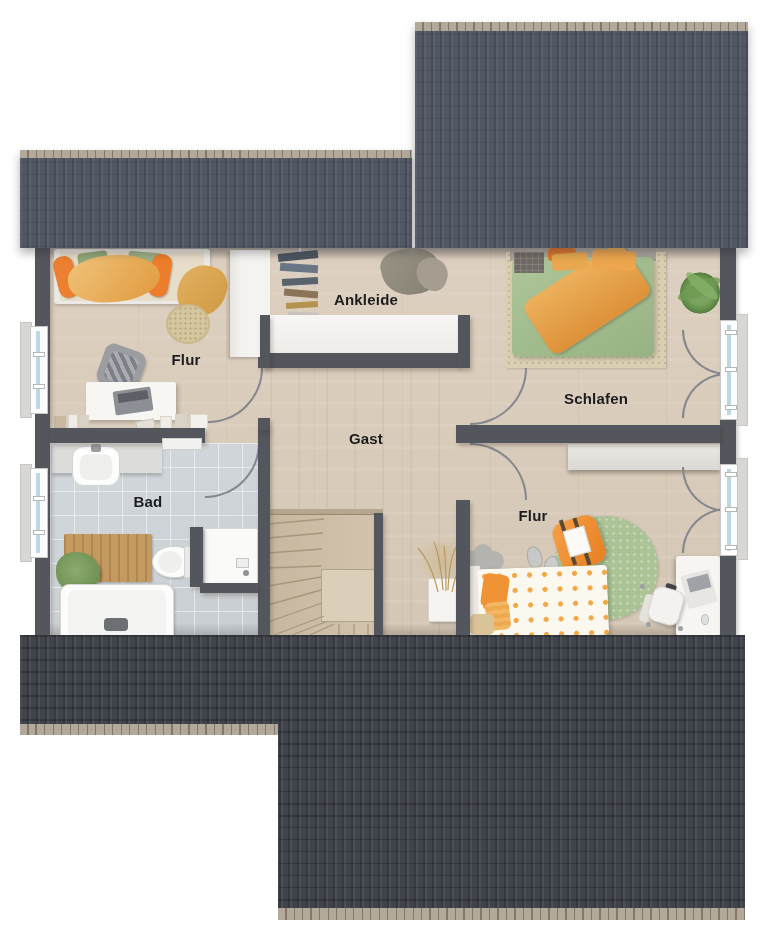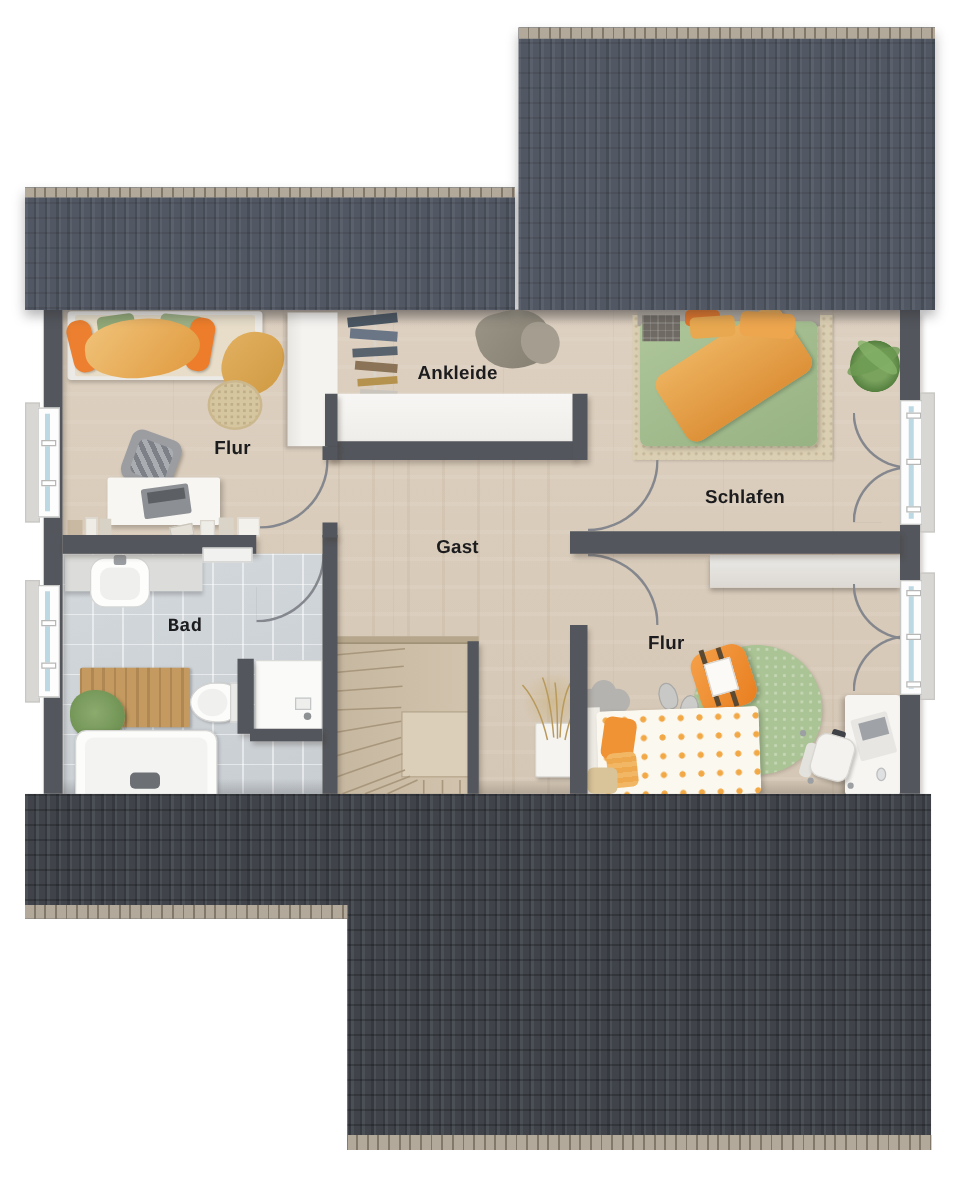--- a/index.html
+++ b/index.html
@@ -224,21 +224,21 @@
       <path d="M448,590 C449,566 452,552 458,544"></path>
       <path d="M452,592 C456,572 462,560 468,554"></path>
       <path d="M446,591 C446,568 445,554 444,546"></path>
     </g>
   </svg>
 
   <div class="abs room-label" style="left:186px;top:359px;">Flur</div>
   <div class="abs room-label" style="left:366px;top:299px;">Ankleide</div>
   <div class="abs room-label" style="left:596px;top:398px;">Schlafen</div>
   <div class="abs room-label" style="left:366px;top:438px;">Gast</div>
-  <div class="abs room-label" style="left:148px;top:501px;font-family:Liberation Mono, monospace;">Bad</div>
+  <div class="abs room-label" style="left:148px;top:501px;">Bad</div>
   <div class="abs room-label" style="left:533px;top:515px;">Flur</div>
 
   <div class="abs roof-top" style="left:20px;top:150px;width:392px;height:98px;">
     <div class="abs ridge" style="left:0;top:0;width:392px;height:8px;"></div>
   </div>
   <div class="abs roof-top" style="left:415px;top:22px;width:333px;height:226px;">
     <div class="abs ridge" style="left:0;top:0;width:333px;height:9px;"></div>
   </div>
   <div class="abs roof-bottom-wrap" style="left:20px;top:635px;width:725px;height:285px;">
     <div class="abs roof-bottom" style="left:0;top:0;width:725px;height:285px;clip-path:polygon(0 0,725px 0,725px 285px,258px 285px,258px 100px,0 100px);box-shadow:0 -4px 8px rgba(40,40,45,.3);"></div>

